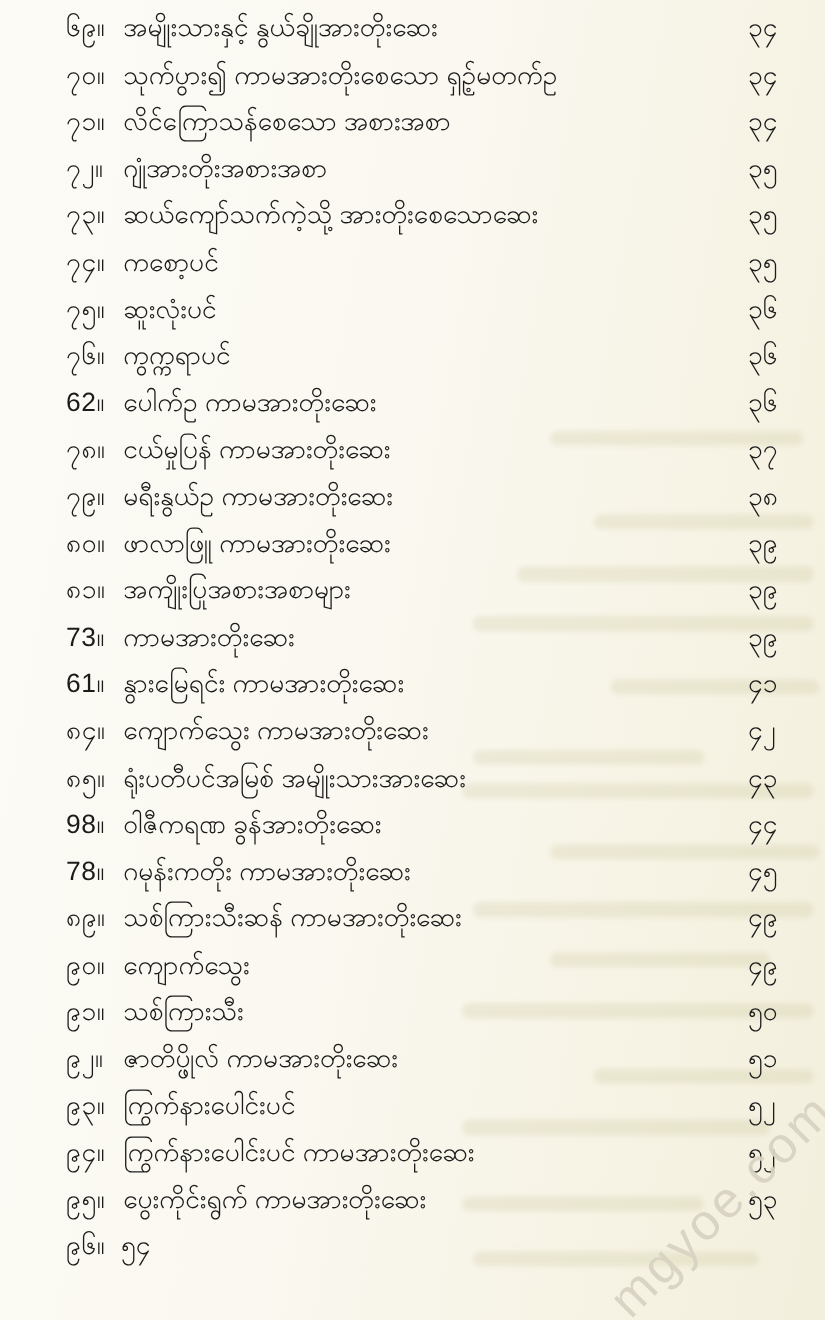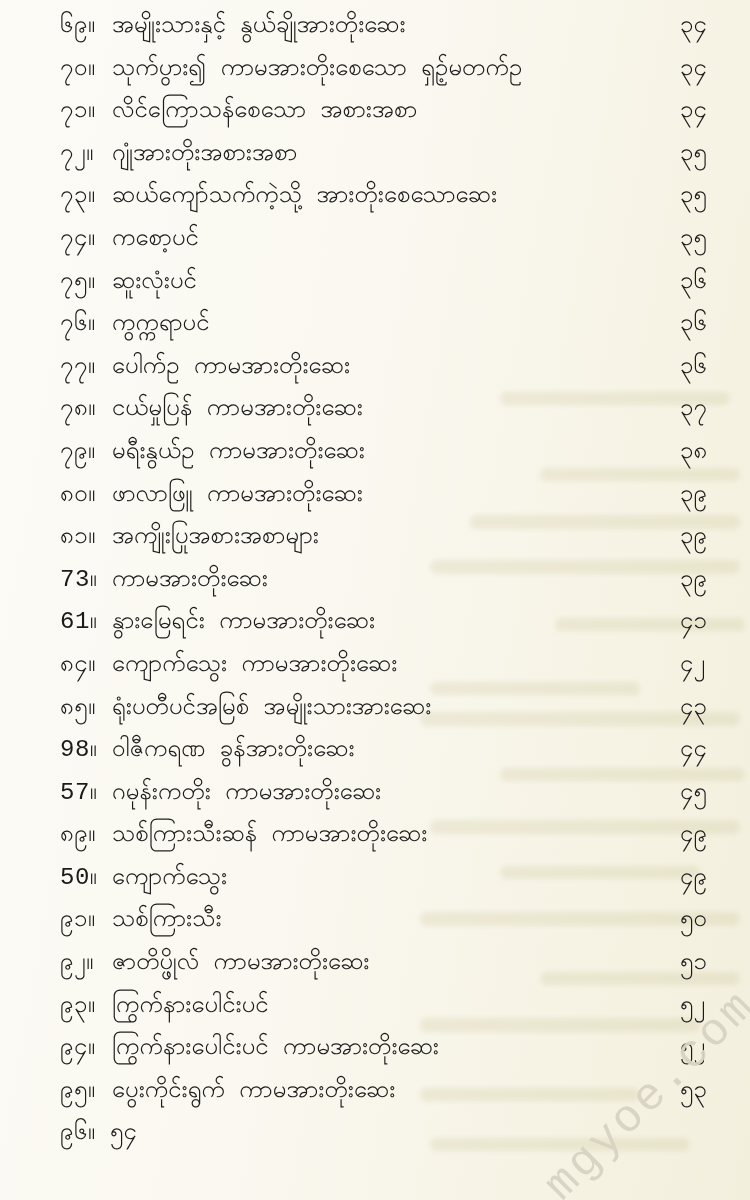--- a/index.html
+++ b/index.html
@@ -8,21 +8,21 @@
     background: #e8e6dd;
   }
   .page {
     position: relative;
     width: 750px;
     height: 1200px;
     margin: 0 auto;
     overflow: hidden;
     background:
       linear-gradient(100deg, #fcfbf6 0%, #faf8f0 45%, #f6f3e4 78%, #f3efdd 100%);
-    font-family: Liberation Mono, monospace;
+    font-family: Liberation Sans, sans-serif;
     color: #1b1b1b;
   }
   
   .bleed {
     position: absolute;
     border-radius: 8px;
     background: rgba(176, 170, 105, 0.16);
     filter: blur(2.5px);
     pointer-events: none;
   }
@@ -133,21 +133,21 @@
       <span class="pg">၃၆</span>
     </div>
 
     <div class="toc-row">
       <span class="num">၇၆။</span>
       <span class="title">ကွက္ကရာပင်</span>
       <span class="pg">၃၆</span>
     </div>
 
     <div class="toc-row">
-      <span class="num">၇၇။</span>
+      <span class="num">62။</span>
       <span class="title">ပေါက်ဥ ကာမအားတိုးဆေး</span>
       <span class="pg">၃၆</span>
     </div>
 
     <div class="toc-row">
       <span class="num">၇၈။</span>
       <span class="title">ငယ်မှုပြန် ကာမအားတိုးဆေး</span>
       <span class="pg">၃၇</span>
     </div>
 
@@ -193,34 +193,34 @@
       <span class="pg">၄၃</span>
     </div>
 
     <div class="toc-row">
       <span class="num">98။</span>
       <span class="title">ဝါဇီကရဏ ခွန်အားတိုးဆေး</span>
       <span class="pg">၄၄</span>
     </div>
 
     <div class="toc-row">
-      <span class="num">57။</span>
+      <span class="num">78။</span>
       <span class="title">ဂမုန်းကတိုး ကာမအားတိုးဆေး</span>
       <span class="pg">၄၅</span>
     </div>
 
 
     <div class="toc-row">
       <span class="num">၈၉။</span>
       <span class="title">သစ်ကြားသီးဆန် ကာမအားတိုးဆေး</span>
       <span class="pg">၄၉</span>
     </div>
 
     <div class="toc-row">
-      <span class="num">50။</span>
+      <span class="num">၉၀။</span>
       <span class="title">ကျောက်သွေး</span>
       <span class="pg">၄၉</span>
     </div>
 
     <div class="toc-row">
       <span class="num">၉၁။</span>
       <span class="title">သစ်ကြားသီး</span>
       <span class="pg">၅၀</span>
     </div>
 

